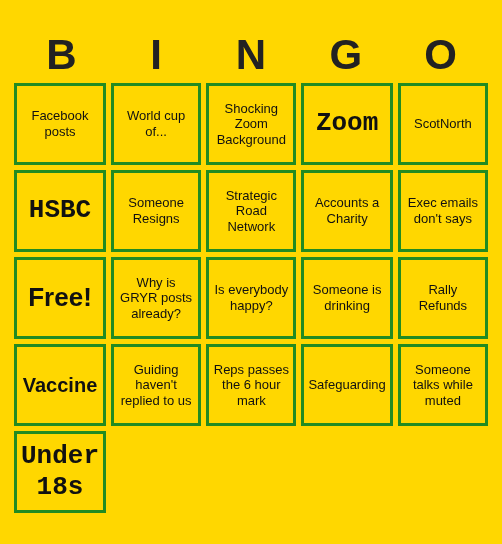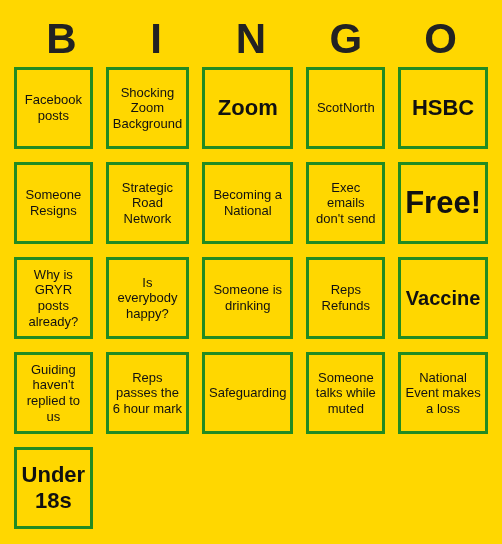--- a/index.html
+++ b/index.html
@@ -25,80 +25,81 @@
     .bingo-title span {
       font-size: 42px;
       font-weight: bold;
       color: #222;
       width: 88px;
       text-align: center;
     }
     .bingo-grid {
       display: grid;
       grid-template-columns: repeat(5, 1fr);
-      gap: 13px;
+      gap: 5px;
     }
     .cell {
       background: #FFD700;
       border: 3px solid #228B22;
       display: flex;
       align-items: center;
       justify-content: center;
       text-align: center;
       padding: 4px;
       min-height: 82px;
       font-size: 13px;
       font-weight: 500;
       color: #111;
       line-height: 1.2;
     }
     .cell.large-text {
-      font-size: 22px;
+      font-size: 26px;
       font-weight: bold;
+      font-family: Liberation Mono, monospace;
     }
     .cell.medium-text {
       font-size: 20px;
       font-weight: bold;
       text-align: right;
     }
     .cell.free {
-      font-size: 31px;
+      font-size: 26px;
       font-weight: bold;
       color: #111;
     }
   </style>
 </head>
 <body>
 
 <div class="bingo-card">
   <div class="bingo-title">
 
   <span>B</span>
       <span>I</span>
       <span>N</span>
       <span>G</span>
       <span>O</span>
     </div>
   <div class="bingo-grid">
 
   <div class="cell">Facebook posts</div>
+      <div class="cell">World cup of...</div>
       <div class="cell">Shocking Zoom Background</div>
       <div class="cell large-text">Zoom</div>
       <div class="cell">ScotNorth</div>
       <div class="cell large-text">HSBC</div>
       <div class="cell">Someone Resigns</div>
       <div class="cell">Strategic Road Network</div>
-      <div class="cell">Becoming a National</div>
-      <div class="cell">Exec emails don't send</div>
+      <div class="cell">Accounts a Charity</div>
+      <div class="cell">Exec emails don't says</div>
       <div class="cell free">Free!</div>
       <div class="cell">Why is GRYR posts already?</div>
       <div class="cell">Is everybody happy?</div>
       <div class="cell">Someone is drinking</div>
-      <div class="cell">Reps Refunds</div>
+      <div class="cell">Rally Refunds</div>
       <div class="cell medium-text">Vaccine</div>
       <div class="cell">Guiding haven't replied to us</div>
       <div class="cell">Reps passes the 6 hour mark</div>
       <div class="cell">Safeguarding</div>
       <div class="cell">Someone talks while muted</div>
-      <div class="cell">National Event makes a loss</div>
       <div class="cell large-text">Under 18s</div>
     </div>
 </div>
 
 </body></html>

